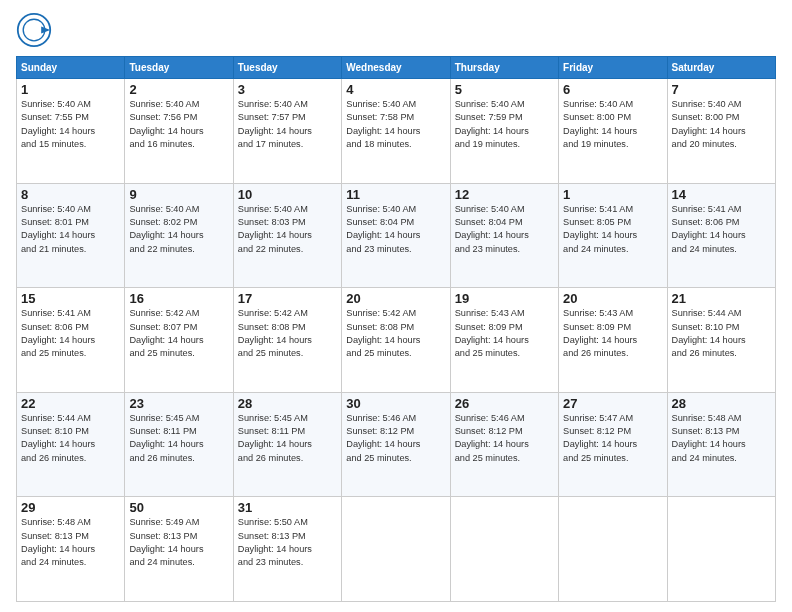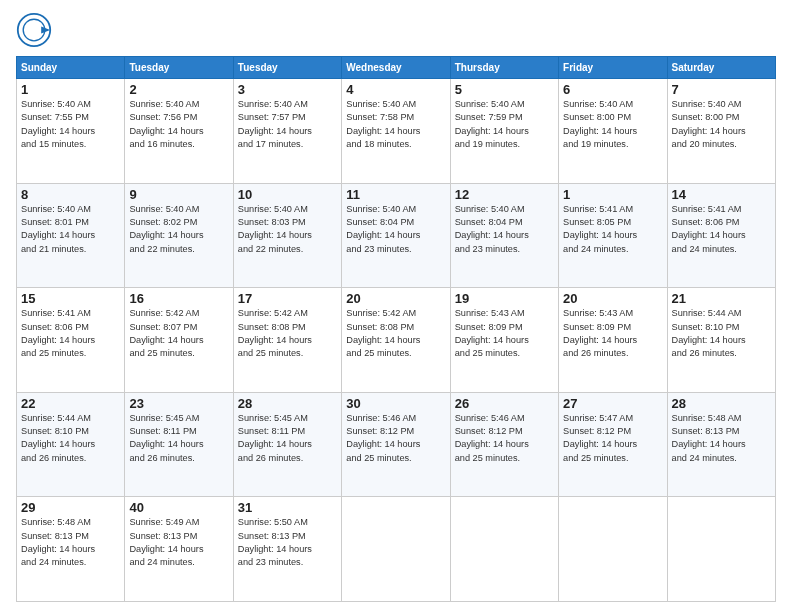--- a/index.html
+++ b/index.html
@@ -260,21 +260,21 @@
         <span class="day-num">28</span>
         <span class="day-info">Sunrise: 5:48 AM<br>Sunset: 8:13 PM<br>Daylight: 14 hours<br>and 24 minutes.</span>
       </td>
         </tr>
         <tr>
           <td>
         <span class="day-num">29</span>
         <span class="day-info">Sunrise: 5:48 AM<br>Sunset: 8:13 PM<br>Daylight: 14 hours<br>and 24 minutes.</span>
       </td>
           <td>
-        <span class="day-num">40</span>
+        <span class="day-num">50</span>
         <span class="day-info">Sunrise: 5:49 AM<br>Sunset: 8:13 PM<br>Daylight: 14 hours<br>and 24 minutes.</span>
       </td>
           <td>
         <span class="day-num">31</span>
         <span class="day-info">Sunrise: 5:50 AM<br>Sunset: 8:13 PM<br>Daylight: 14 hours<br>and 23 minutes.</span>
       </td>
           <td class="empty-cell"></td>
           <td class="empty-cell"></td>
           <td class="empty-cell"></td>
           <td class="empty-cell"></td>

